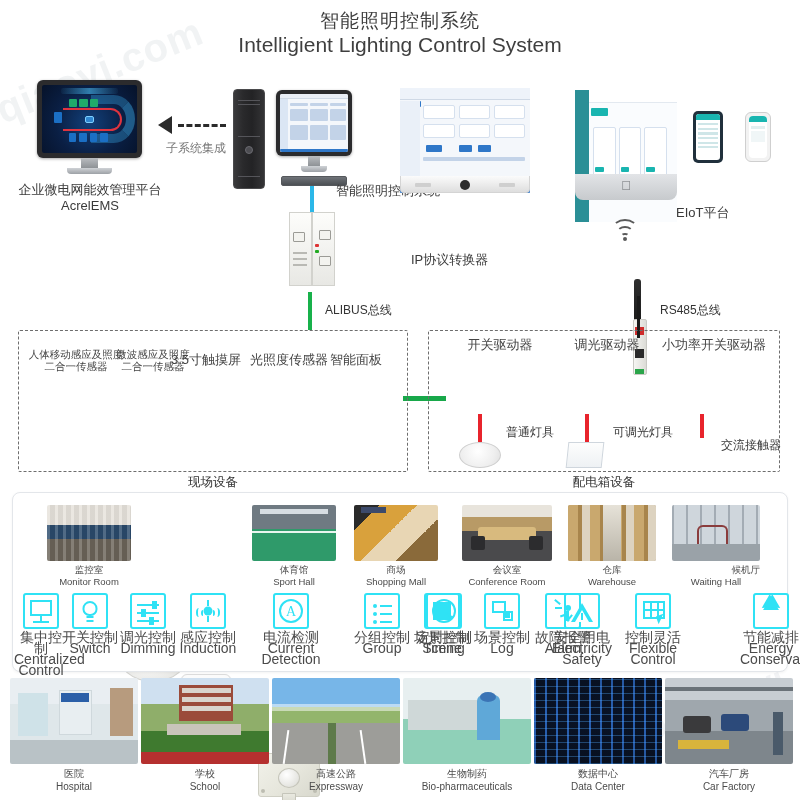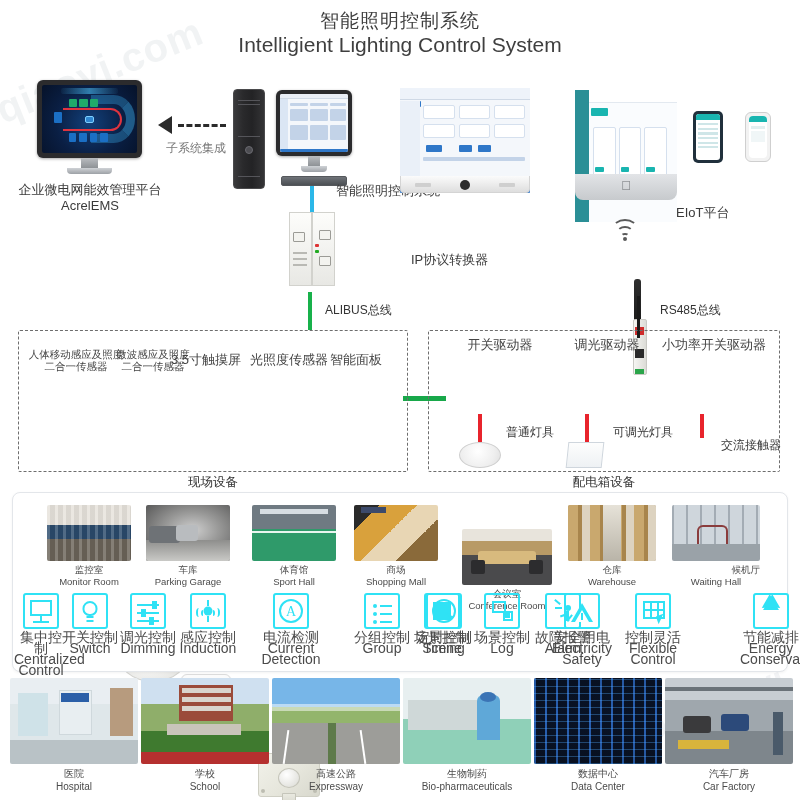--- a/index.html
+++ b/index.html
@@ -480,52 +480,41 @@
     <div class="thumb" style="width:84px;height:56px;
       background:linear-gradient(180deg,#d8d4cd 0%,#bdb6ab 30%,#8d8679 60%,#55514a 100%);">
       <div class="ph" style="background:
         repeating-linear-gradient(90deg, rgba(255,255,255,.18) 0 3px, rgba(0,0,0,.05) 3px 8px),
         linear-gradient(180deg, #e6e2db 0 35%, #2a4a6b 35% 60%, #6a6358 60% 100%);"></div>
     </div>
     <div class="tlabel" style="margin-top:3px;">监控室</div>
     <div class="tlabel en">Monitor Room</div>
   </div>
 
-  <div class="abs" style="left:146px; top:505px; width:84px;">
-    <div class="thumb" style="width:84px;height:56px;">
-      <div class="ph" style="background:
-        radial-gradient(ellipse at 55% 45%, #cfcfcf 0%, #9a9a99 40%, #4e4e4e 100%);"></div>
-      <div style="position:absolute;left:0;bottom:0;width:100%;height:38%;background:linear-gradient(#8e8e8c,#c9c9c6);"></div>
-      <div style="position:absolute;left:4%;top:38%;width:36%;height:30%;background:#6e7276;border-radius:3px;"></div>
-      <div style="position:absolute;left:36%;top:36%;width:26%;height:28%;background:#b9bcbf;border-radius:3px;"></div>
-    </div>
-    <div class="tlabel" style="margin-top:3px;">车库</div>
-    <div class="tlabel en">Parking Garage</div>
-  </div>
 
   <div class="abs" style="left:252px; top:505px; width:84px;">
     <div class="thumb" style="width:84px;height:56px;">
       <div class="ph" style="background:linear-gradient(180deg,#6f7a82 0 42%, #2f9a6a 42% 100%);"></div>
       <div style="position:absolute;left:10%;top:8%;width:80%;height:8%;background:#d6dde2;"></div>
       <div style="position:absolute;left:0;top:46%;width:100%;height:2px;background:#e9f5ef;"></div>
     </div>
     <div class="tlabel" style="margin-top:3px;">体育馆</div>
     <div class="tlabel en">Sport Hall</div>
   </div>
 
   <div class="abs" style="left:354px; top:505px; width:84px;">
     <div class="thumb" style="width:84px;height:56px;">
       <div class="ph" style="background:linear-gradient(135deg,#2a2a2a 0 18%, #d9a13c 18% 45%, #e8d6b4 45% 70%, #8a6a3a 70% 100%);"></div>
       <div style="position:absolute;left:8%;top:4%;width:30%;height:10%;background:#3c4a6b;"></div>
     </div>
     <div class="tlabel" style="margin-top:3px;">商场</div>
     <div class="tlabel en">Shopping Mall</div>
   </div>
 
-  <div class="abs" style="left:462px; top:505px; width:90px;margin-top:24px;">
+  <div class="abs" style="left:462px; top:505px; width:90px;">
     <div class="thumb" style="width:90px;height:56px;">
       <div class="ph" style="background:linear-gradient(180deg,#e8e4dc 0 22%, #b89a66 22% 46%, #4a4a4c 46% 100%);"></div>
       <div style="position:absolute;left:18%;top:40%;width:64%;height:22%;background:#d8ba7e;border-radius:3px;"></div>
       <div style="position:absolute;left:10%;top:56%;width:16%;height:24%;background:#2c2c2e;border-radius:2px;"></div>
       <div style="position:absolute;right:10%;top:56%;width:16%;height:24%;background:#2c2c2e;border-radius:2px;"></div>
     </div>
     <div class="tlabel" style="margin-top:3px;">会议室</div>
     <div class="tlabel en">Conference Room</div>
   </div>
 

